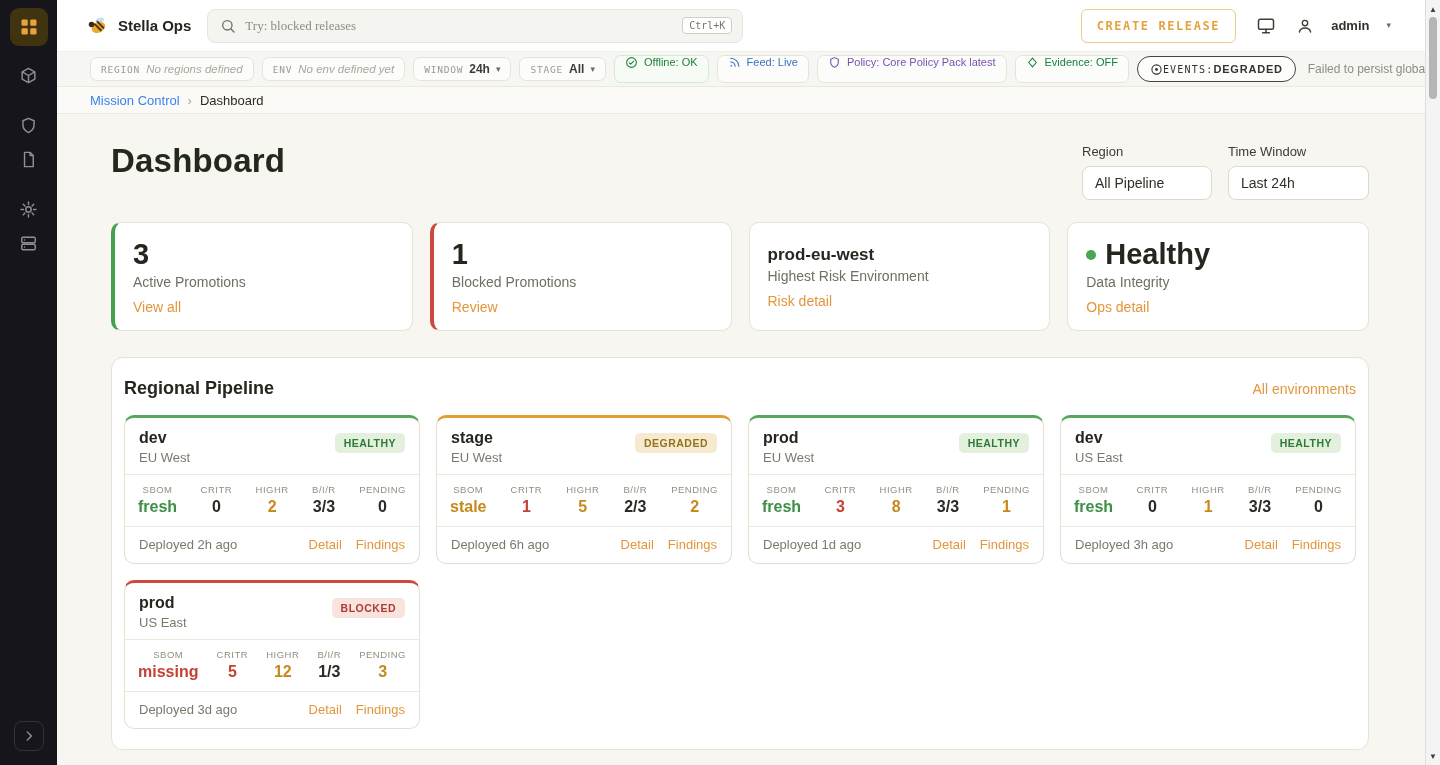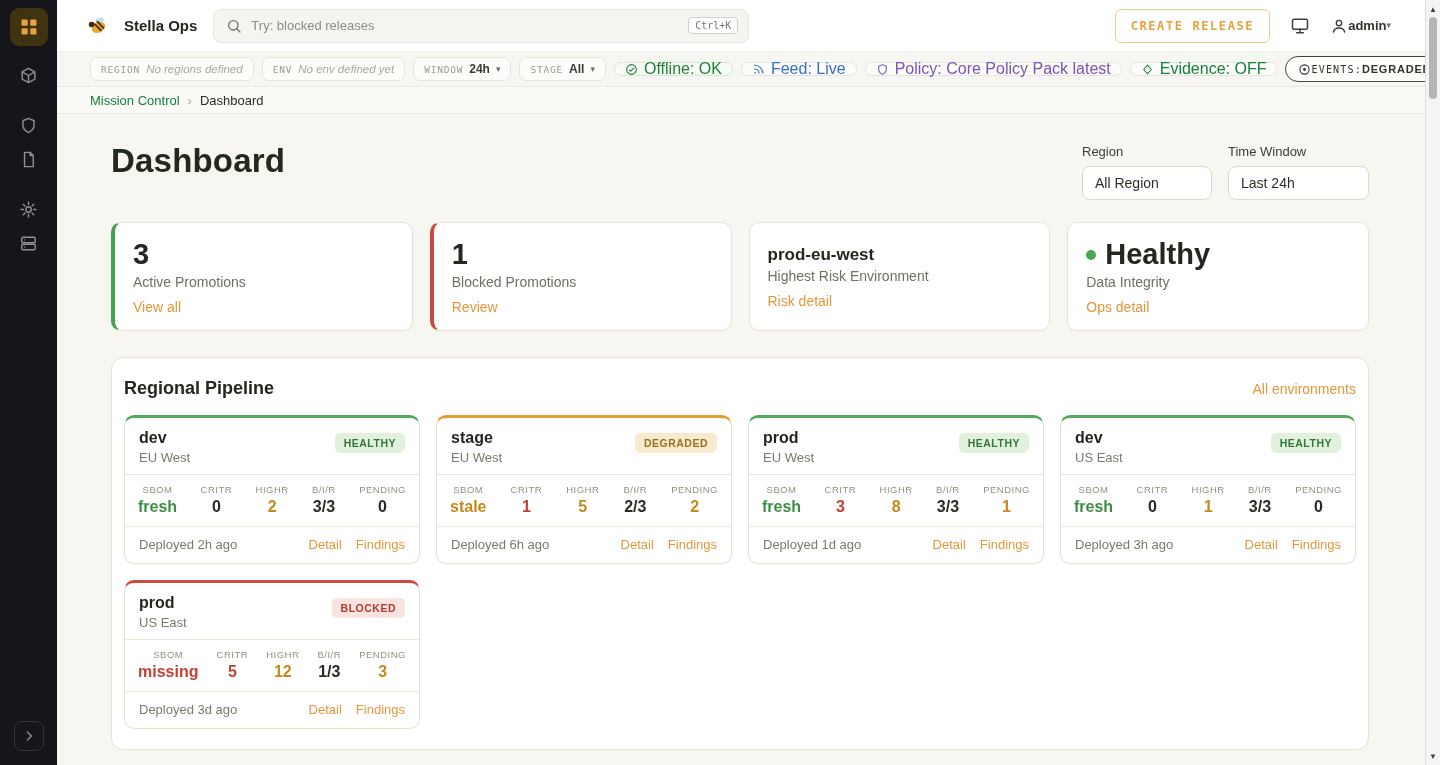--- a/index.html
+++ b/index.html
@@ -16,58 +16,58 @@
   .side-item svg { width:19px; height:19px; }
   .gap-above { margin-top:16px; }
   .side-expand { margin-top:auto; width:30px; height:30px; border-radius:8px; border:1px solid #32323b; background:none; color:#9a9aa5; display:flex; align-items:center; justify-content:center; cursor:pointer; }
   .side-expand svg { width:14px; height:14px; }
 
   
   .main { flex:1; display:flex; flex-direction:column; background:#f8f6f0; margin-right:15px; min-width:0; }
 
   
   .topbar { flex:0 0 52px; height:52px; background:#fff; border-bottom:1px solid #efefe8; display:flex; align-items:center; padding:0 34px 0 29px; }
-  .brand { display:flex; align-items:center; gap:15px; cursor:pointer; }
+  .brand { display:flex; align-items:center; gap:9px; cursor:pointer; }
   .brand-logo svg { width:23px; height:23px; display:block; }
   .brand-name { font-size:15px; font-weight:bold; color:#26261f; }
   .search { margin-left:16px; width:536px; height:34px; background:#f4f4f1; border:1px solid #e6e6e0; border-radius:8px; display:flex; align-items:center; padding:0 10px 0 12px; gap:9px; }
   .search svg { width:16px; height:16px; color:#6f6f65; flex:0 0 auto; }
-  .search input { flex:1; border:none; background:none; outline:none; font-size:13px; color:#3a3a32; font-family:Liberation Sans, sans-serif; min-width:0; }
+  .search input { flex:1; border:none; background:none; outline:none; font-size:13px; color:#3a3a32; font-family:Liberation Serif, serif; min-width:0; }
   .search input::placeholder { color:#8d8d81; }
   .kbd { font-family:"DejaVu Sans Mono", monospace; font-size:10px; color:#77776c; border:1px solid #cfcfc6; border-radius:4px; padding:2px 6px; background:#fff; }
   .top-actions { margin-left:auto; display:flex; align-items:center; gap:20px; }
   .create-btn { font-family:"DejaVu Sans Mono", monospace; font-size:12px; font-weight:bold; letter-spacing:1.6px; color:#e6a23f; background:#fff; border:1px solid #edc98b; border-radius:6px; padding:9px 15px; cursor:pointer; }
   .icon-btn { background:none; border:none; color:#3e3e37; cursor:pointer; display:flex; }
   .icon-btn svg { width:20px; height:20px; }
-  .user { display:flex; align-items:center; gap:0; cursor:pointer; color:#3e3e37; }
+  .user { display:flex; align-items:center; gap:17px; cursor:pointer; color:#3e3e37; }
   .user svg { width:18px; height:18px; }
   .user-name { font-size:13px; font-weight:bold; color:#33332c; }
   .caret { font-size:9px; color:#6d6d63; line-height:1; }
 
   
   .contextbar { flex:0 0 35px; height:35px; background:#f6f6f2; border-bottom:1px solid #e9e9e1; display:flex; align-items:center; gap:8px; padding:0 16px 0 33px; white-space:nowrap; overflow:hidden; }
   .chip { display:inline-flex; align-items:center; gap:6px; height:24px; padding:0 10px; background:#fcfcfa; border:1px solid #e5e5dc; border-radius:7px; cursor:pointer; }
   .chip-label { font-family:"DejaVu Sans Mono", monospace; font-size:9.5px; letter-spacing:.8px; color:#9a9a8c; }
   .chip-empty { font-size:11.5px; font-style:italic; color:#a8a89a; }
   .chip-value { font-size:12px; font-weight:bold; color:#3c3c33; }
-  .schip { display:inline-flex; align-items:center; gap:6px; height:14px; padding:0 10px; border-radius:7px; border:1px solid #e5e5dc; background:#fcfcfa; font-size:16px; cursor:pointer; }
+  .schip { display:inline-flex; gap:6px; height:28px; padding:0 10px; border-radius:7px; border:1px solid #e5e5dc; background:#fcfcfa; font-size:11px; cursor:pointer; }
   .schip svg { width:13px; height:13px; flex:0 0 auto; }
   .schip.green { color:#23803a; border-color:#d9e7d6; background:#f7fbf5; }
   .schip.blue { color:#3b6fc0; }
   .schip.purple { color:#7a53b4; }
   .schip.dark { color:#15803d; }
   .events-pill { display:inline-flex; align-items:center; height:26px; padding:0 12px; border:1.5px solid #45453c; border-radius:999px; background:#fdfdfb; color:#34342c; cursor:pointer; }
   .events-pill svg { width:13px; height:13px; }
   .events-label { font-family:"DejaVu Sans Mono", monospace; font-size:10px; letter-spacing:1.2px; }
   .events-value { font-size:11px; font-weight:bold; letter-spacing:.8px; }
   .ctx-warning { font-size:12px; color:#8e8e82; margin-left:4px; }
 
   
   .breadcrumbbar { flex:0 0 27px; height:27px; background:#fbfaf6; border-bottom:1px solid #ebe9e0; display:flex; align-items:center; padding:0 33px; gap:8px; font-size:13px; }
-  .crumb-link { color:#15803d; cursor:pointer; text-decoration:none; }
+  .crumb-link { color:#3b82f6; cursor:pointer; text-decoration:none; }
   .crumb-sep { color:#a9a99c; }
   .crumb-current { color:#2c2c25; }
 
   
   .content { flex:1; overflow:hidden; padding:28px 56px 0 54px; }
   .page-head { display:flex; justify-content:space-between; align-items:flex-start; margin-bottom:22px; }
   .page-title { font-size:33px; font-weight:bold; color:#23291d; letter-spacing:.2px; }
   .page-sub { margin-top:9px; font-size:15px; color:#5c5c50; }
   .filters { display:flex; gap:16px; padding-top:2px; }
   .filter-label { font-size:13px; color:#3c3c33; margin-bottom:7px; }
@@ -314,21 +314,21 @@
 
     <div class="content">
 
       <div class="page-head">
         <div>
           <h1 class="page-title">Dashboard</h1>
         </div>
         <div class="filters">
           <div>
             <div class="filter-label">Region</div>
-            <div class="filter-box w1">All Region</div>
+            <div class="filter-box w1">All Pipeline</div>
           </div>
           <div>
             <div class="filter-label">Time Window</div>
             <div class="filter-box w2">Last 24h</div>
           </div>
         </div>
       </div>
 
       <div class="stats">
         <article class="stat green">

